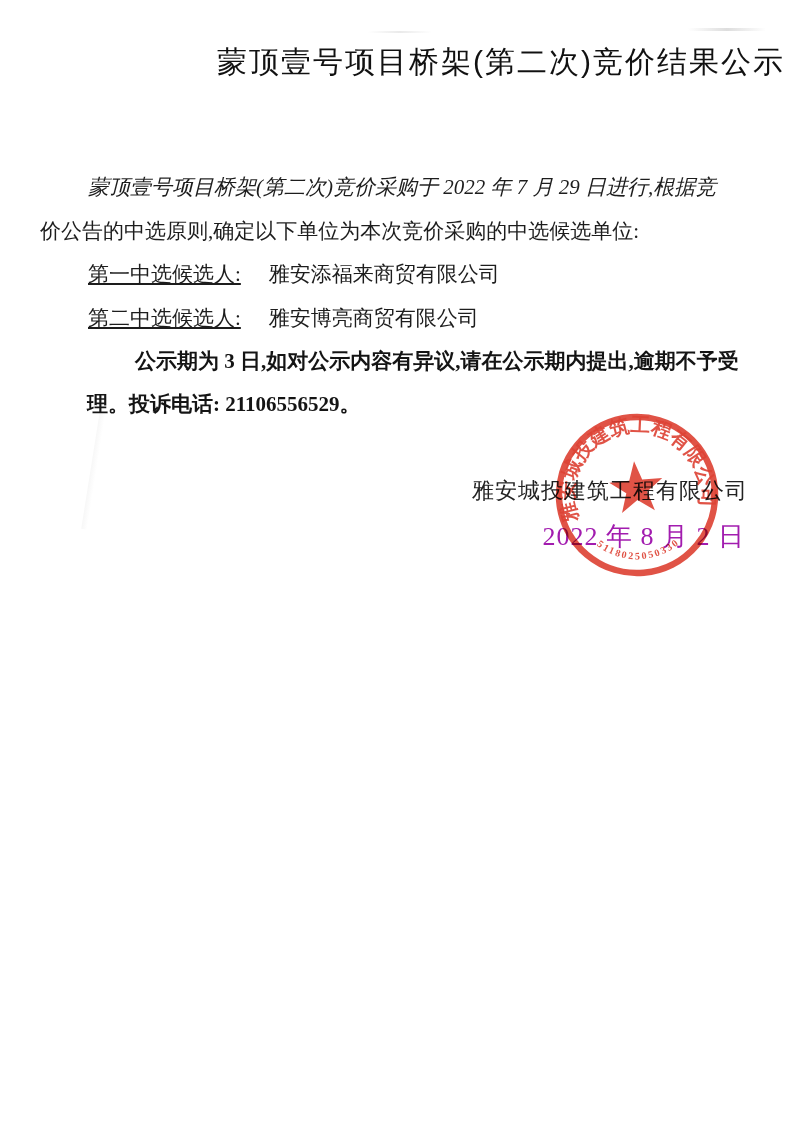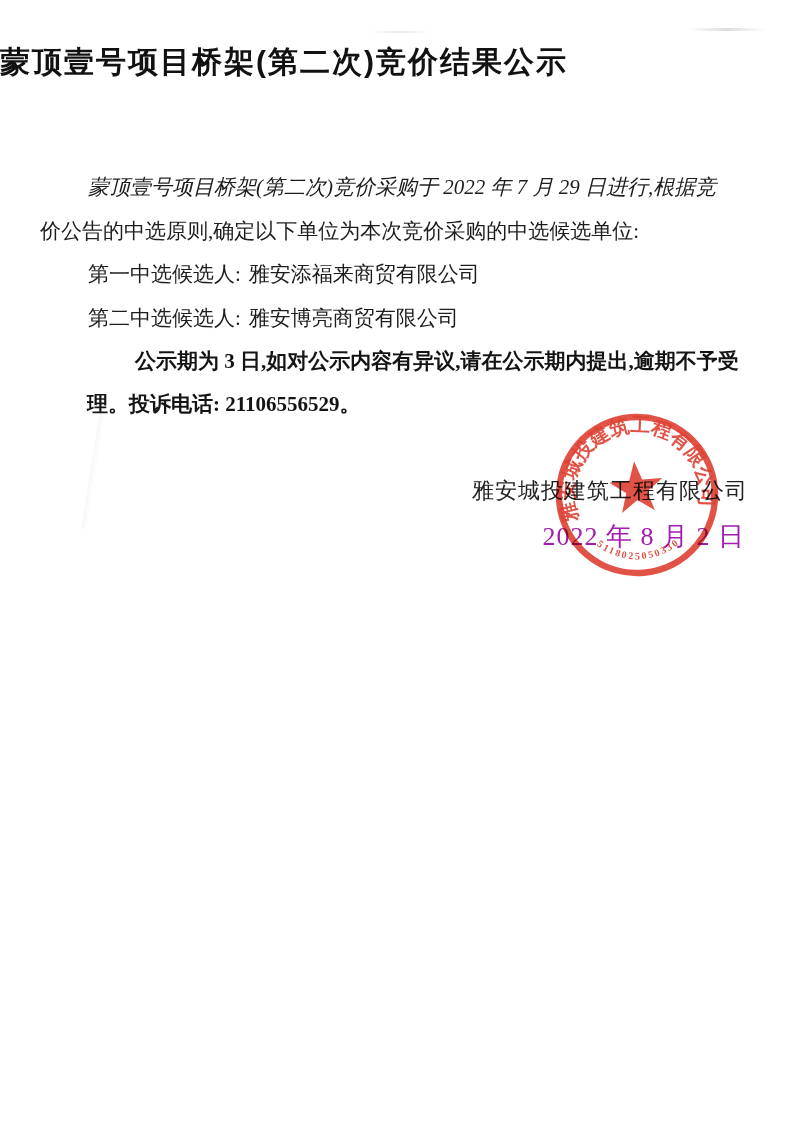--- a/index.html
+++ b/index.html
@@ -10,23 +10,23 @@
     background: #ffffff;
     overflow: hidden;
     font-family: "Liberation Serif", "DejaVu Serif", serif;
     color: #1d1d1d;
   }
   .doc-title {
     position: absolute;
     top: 42px;
     left: 0;
     right: 8px;
-    text-align: left;
+    text-align: right;
     font-family: "Liberation Sans", "DejaVu Sans", sans-serif;
-    font-weight: 700;
+    font-weight: 400;
     font-size: 30px;
     letter-spacing: 2px;
     color: #111;
     white-space: pre;
   }
   .line {
     position: absolute;
     left: 40px;
     right: 38px;
     font-size: 21px;
@@ -36,21 +36,21 @@
   }
   .indent { padding-left: 48px; }
   .salutation   { top: 128px; }
   .p1l1         { top: 174px; font-style: italic; }
   .p1l2         { top: 218px; }
   .cand1        { top: 261px; }
   .cand2        { top: 305px; }
   .p2l1         { top: 348px; }
   .p2l2         { top: 391px; }
   .emph { font-weight: 600; color: #141414; margin-left: 47px; }
-  .cand-label { margin-right: 8px; }
+  .cand-label { margin-right: 28px; text-decoration: underline; }
   .sig-company {
     position: absolute;
     top: 476px;
     right: 45px;
     font-size: 22px;
     letter-spacing: 1px;
     white-space: pre;
     color: #222;
   }
   .sig-date {

